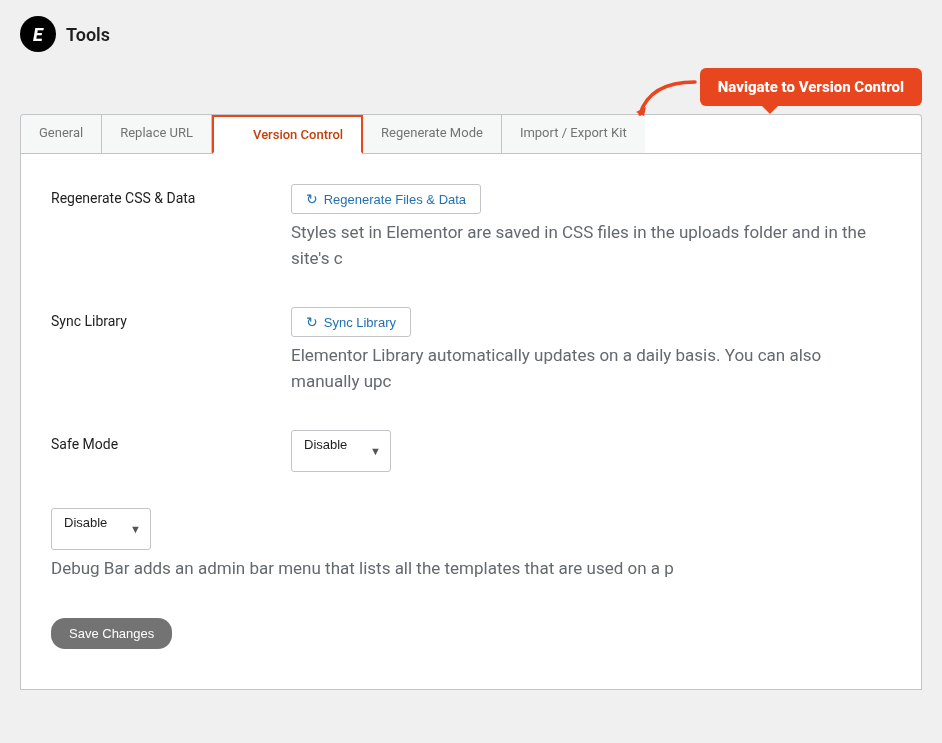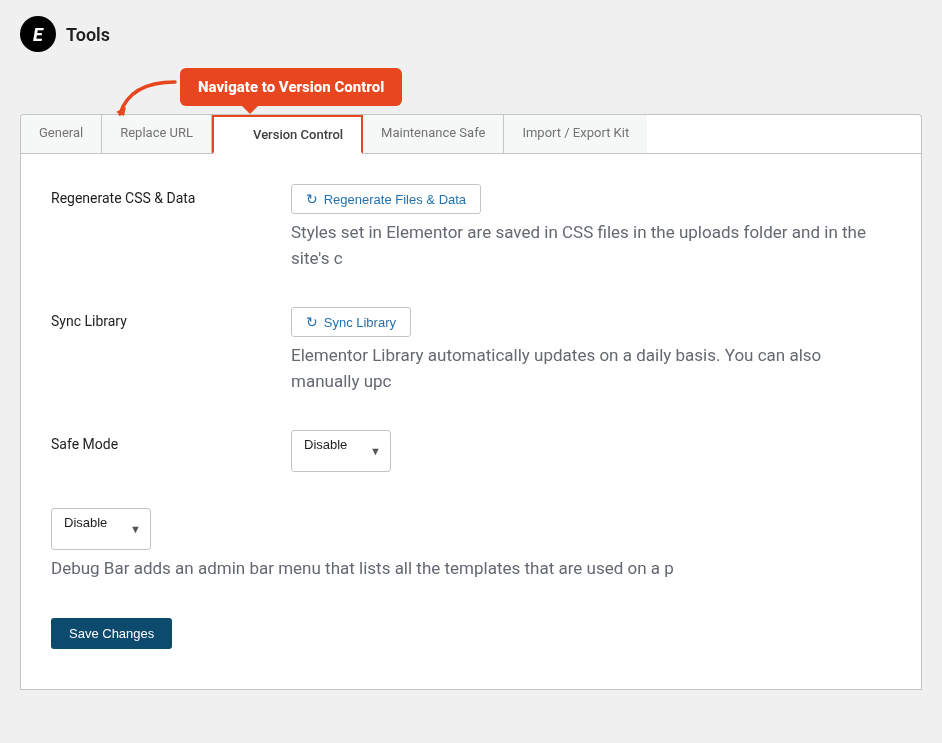--- a/index.html
+++ b/index.html
@@ -44,21 +44,21 @@
     .page-title-text {
       font-size: 18px;
       font-weight: 600;
       color: #1e1e1e;
     }
 
     
     .callout-container {
       position: relative;
       display: flex;
-      justify-content: flex-start;
+      justify-content: flex-end;
       margin-bottom: 8px;
       margin-left: 160px;
     }
     .callout-bubble {
       background: #e8461e;
       color: #fff;
       font-weight: 800;
       font-size: 15px;
       padding: 10px 18px;
       border-radius: 6px;
@@ -91,21 +91,21 @@
       border-right: 1px solid #c3c4c7;
       background: #f6f7f7;
       white-space: nowrap;
       user-select: none;
     }
     .tab:first-child {
       border-radius: 4px 0 0 0;
     }
     .tab.active {
       background: #fff;
-      color: #404040;
+      color: #c2410c;
       font-weight: 500;
       border: 2px solid #e8461e;
       border-bottom: 2px solid #fff;
       margin-bottom: -1px;
       z-index: 2;
       padding-left: 39px;
     }
     .tab:last-child {
       border-right: none;
     }
@@ -184,24 +184,24 @@
       right: 10px;
       pointer-events: none;
       color: #555;
       font-size: 11px;
     }
 
     
     .btn-save {
       display: inline-block;
       padding: 8px 18px;
-      background: #0c4a6e;
+      background: #737373;
       color: #fff;
       border: none;
-      border-radius: 3px;
+      border-radius: 14px;
       font-size: 13px;
       font-weight: 500;
       cursor: pointer;
     }
 
     .save-row {
       margin-top: 20px;
     }
   </style>
 </head>
@@ -226,21 +226,21 @@
       <div class="callout-bubble">
         <span>Navigate to Version Control</span>
       </div>
     </div>
   </div>
 
   <div class="tabs-container">
     <div class="tab">General</div>
     <div class="tab">Replace URL</div>
     <div class="tab active">Version Control</div>
-    <div class="tab">Maintenance Safe</div>
+    <div class="tab">Regenerate Mode</div>
     <div class="tab">Import / Export Kit</div>
   </div>
 
   <div class="content-area">
 
     <div class="settings-row">
       <div class="settings-label">Regenerate CSS &amp; Data</div>
       <div class="settings-control">
         <button class="btn-outline">
           <span class="sync-icon">↻</span>

